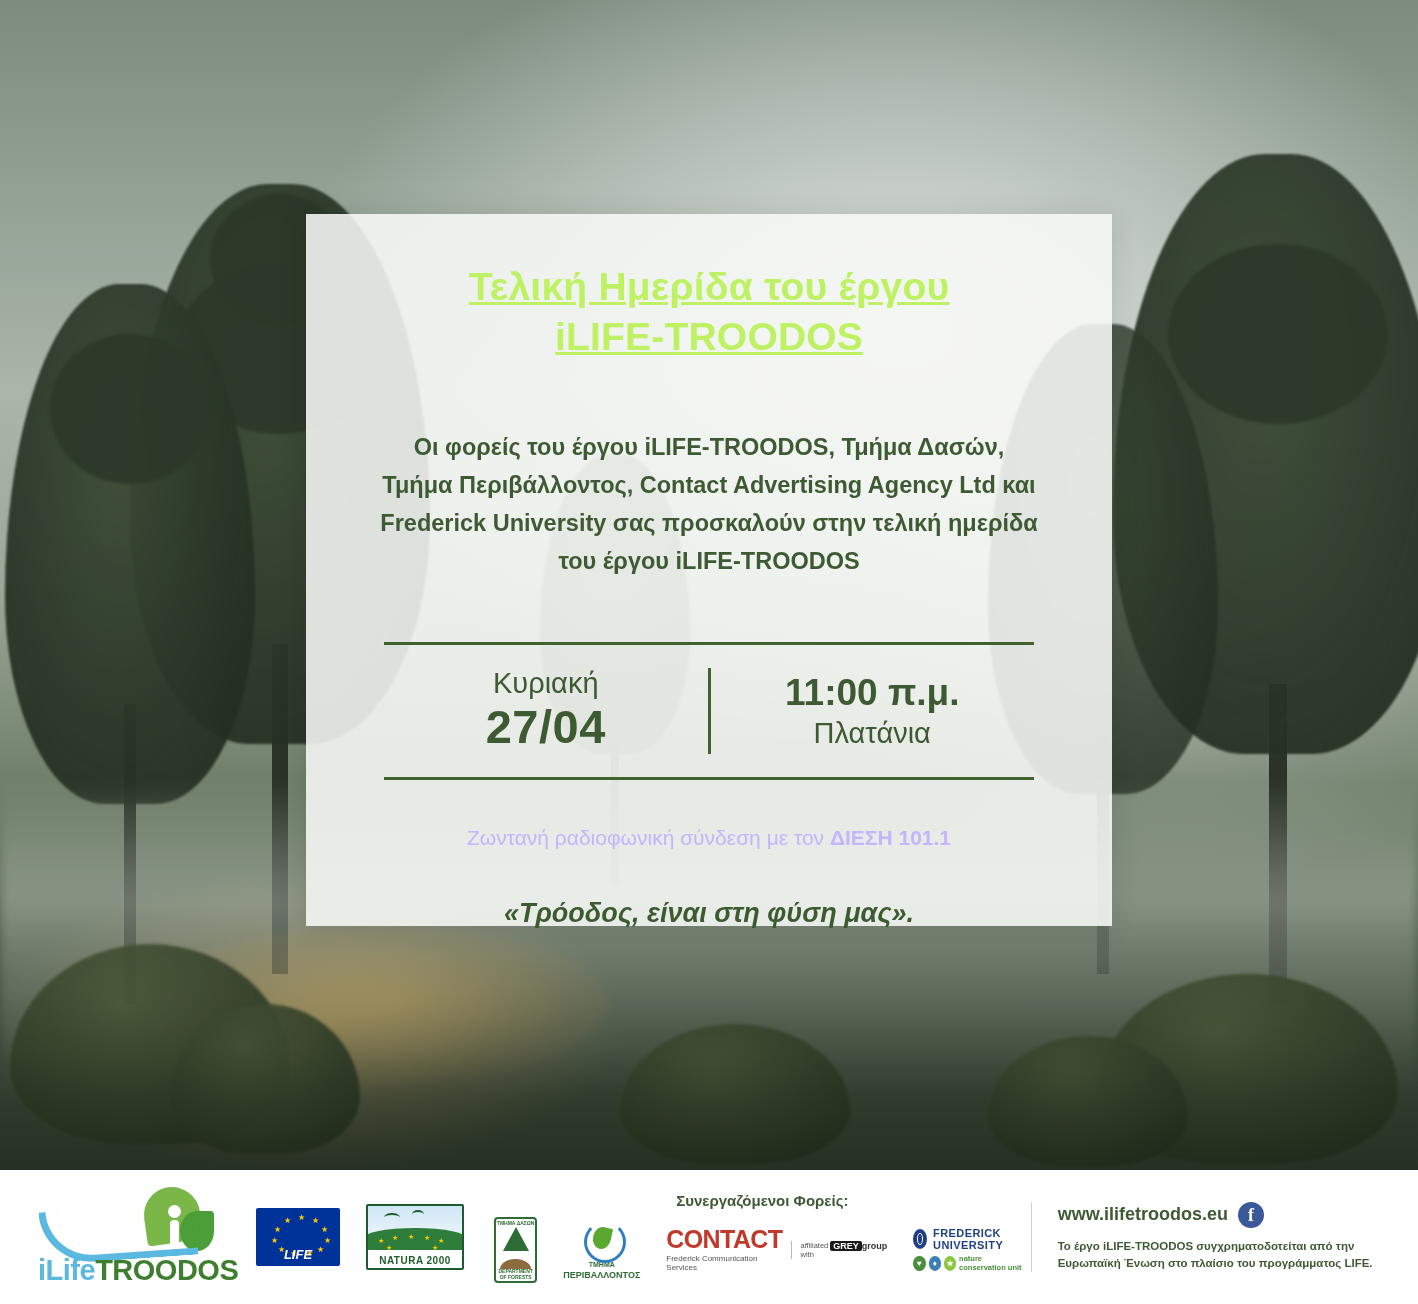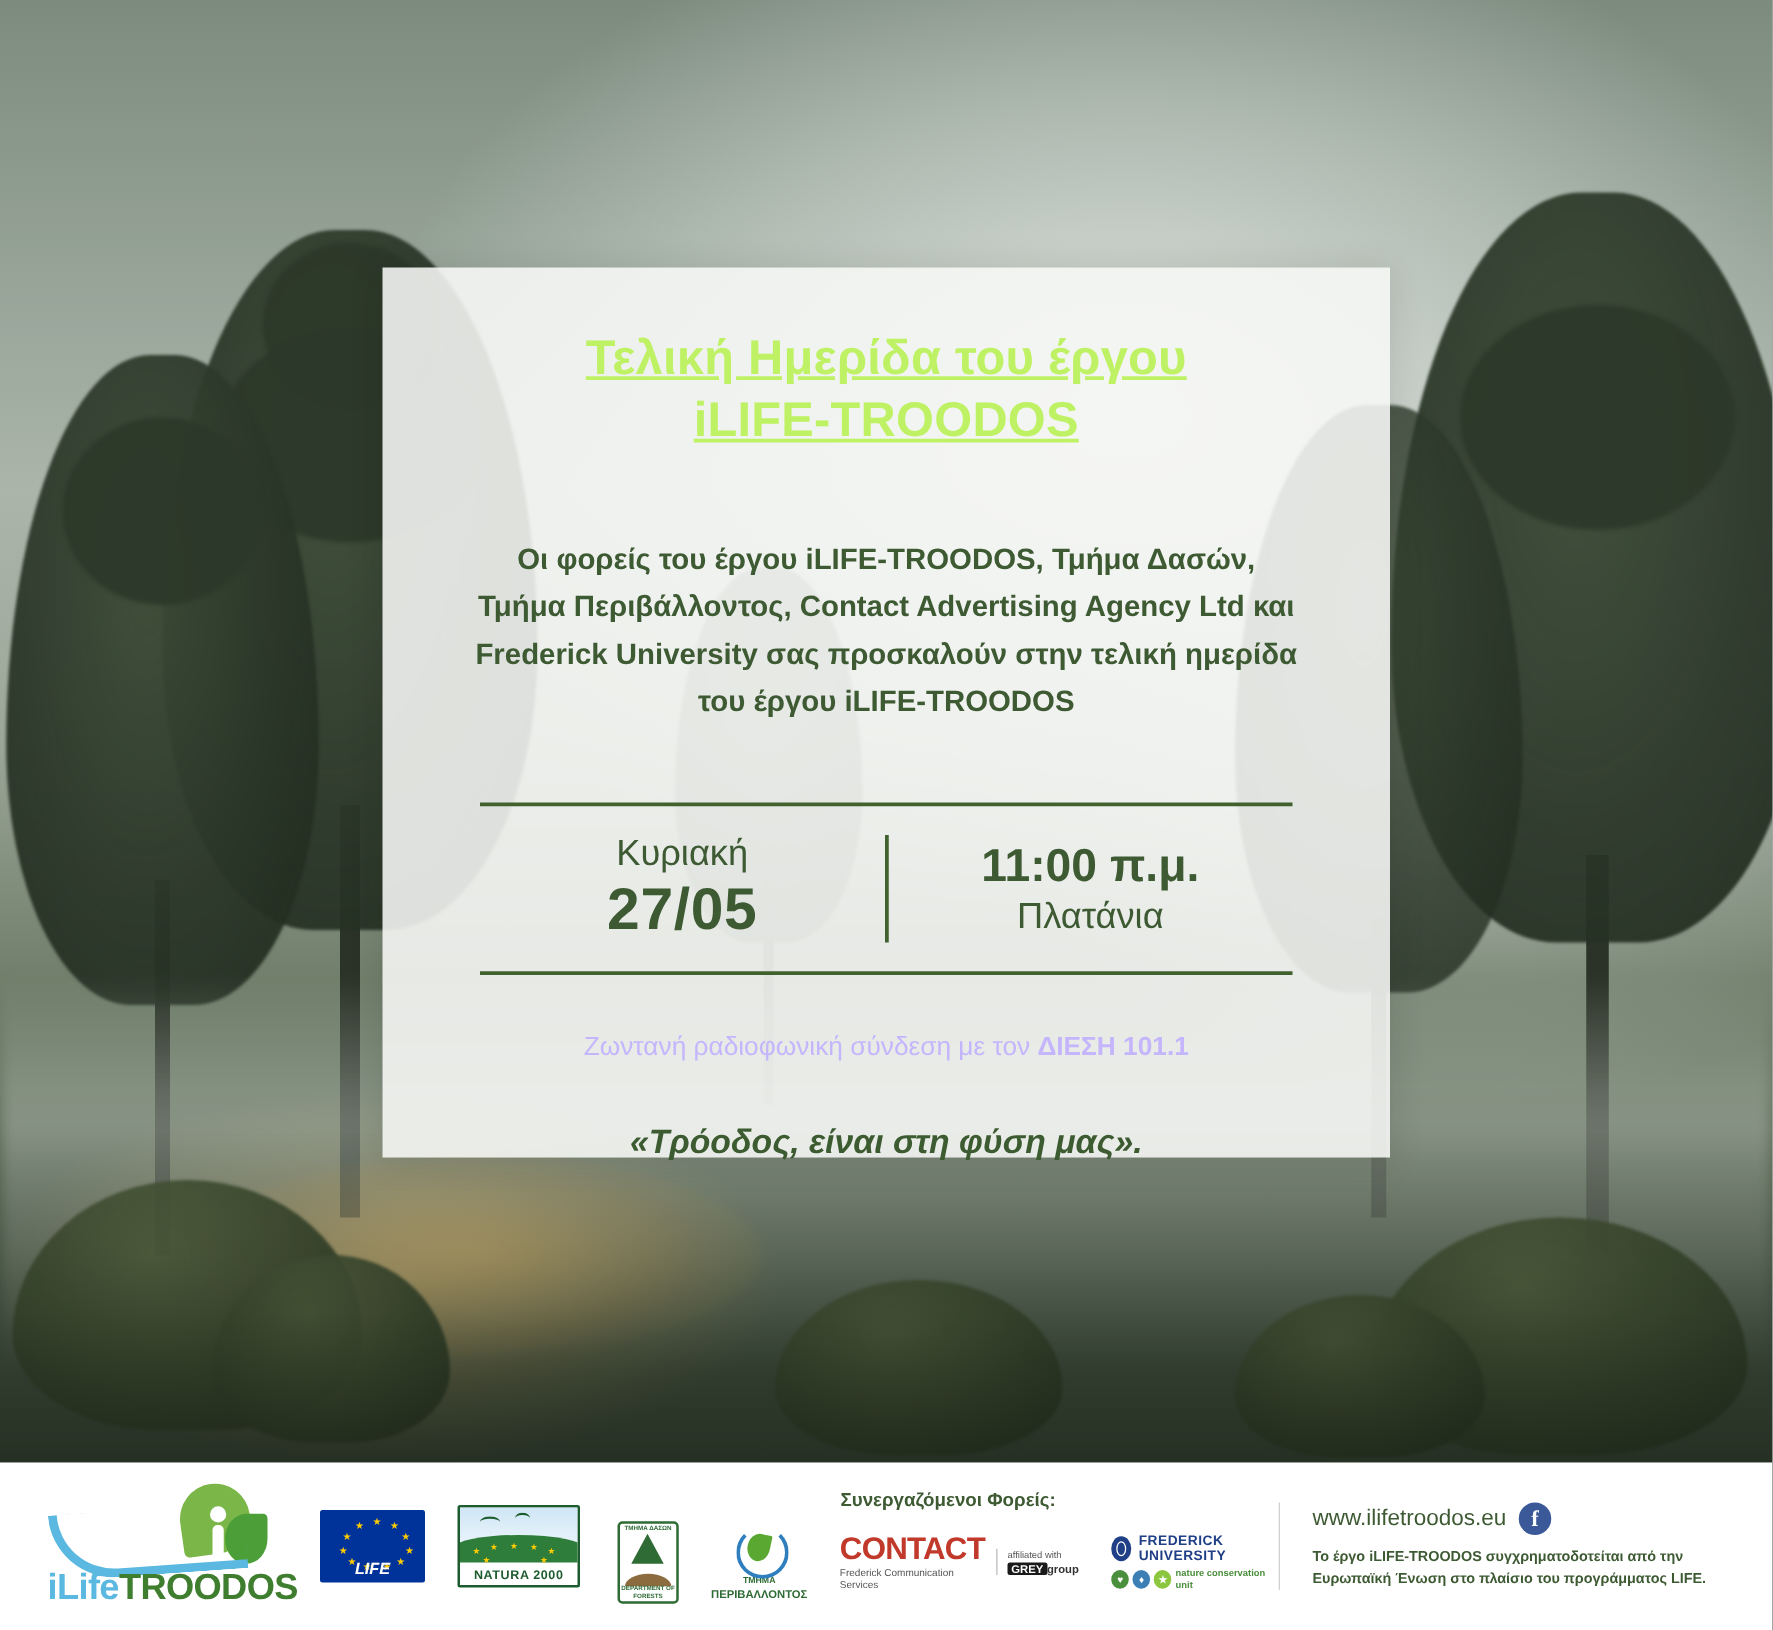--- a/index.html
+++ b/index.html
@@ -472,21 +472,21 @@
   }
   .p-contact .c-sub {
     font-size: 8px;
     color: #555;
     margin-top: 2px;
   }
   .p-contact .c-right {
     border-left: 1px solid #bbb;
     padding-left: 8px;
     display: flex;
-    flex-direction: column;
+    flex-direction: row;
     gap: 2px;
   }
   .p-contact .c-aff { font-size: 7.5px; color: #555; }
   .p-contact .c-grey { font-size: 9px; color: #333; font-weight: bold; }
   .p-contact .c-grey .box {
     background: #1a1a1a;
     color: #fff;
     padding: 0 3px;
     border-radius: 2px;
   }
@@ -552,21 +552,21 @@
     justify-content: center;
     gap: 10px;
   }
   .site-row {
     display: flex;
     align-items: center;
     gap: 10px;
   }
   .site-url {
     font-size: 18px;
-    font-weight: normal;
+    font-weight: bold;
     color: #3d5a33;
   }
   .fb {
     width: 26px; height: 26px;
     border-radius: 50%;
     background: #3b5998;
     color: #fff;
     font-size: 18px;
     font-weight: bold;
     font-family: "Liberation Serif", serif;
@@ -630,21 +630,21 @@
       <div class="title">
         <span>Τελική Ημερίδα του έργου</span>
         <span class="line2">iLIFE-TROODOS</span>
       </div>
 
       <div class="intro">Οι φορείς του έργου iLIFE-TROODOS, Τμήμα Δασών, Τμήμα Περιβάλλοντος, Contact Advertising Agency Ltd και Frederick University σας προσκαλούν στην τελική ημερίδα του έργου iLIFE-TROODOS</div>
 
       <div class="dt-wrap">
         <div class="dt-col left">
           <div class="dt-day">Κυριακή</div>
-          <div class="dt-date">27/05</div>
+          <div class="dt-date">27/04</div>
         </div>
         <div class="dt-col">
           <div class="dt-time">11:00 π.μ.</div>
           <div class="dt-place">Πλατάνια</div>
         </div>
       </div>
 
       <div class="radio">
         <span>Ζωντανή ραδιοφωνική σύνδεση με τον </span><b>ΔΙΕΣΗ 101.1</b>
       </div>

